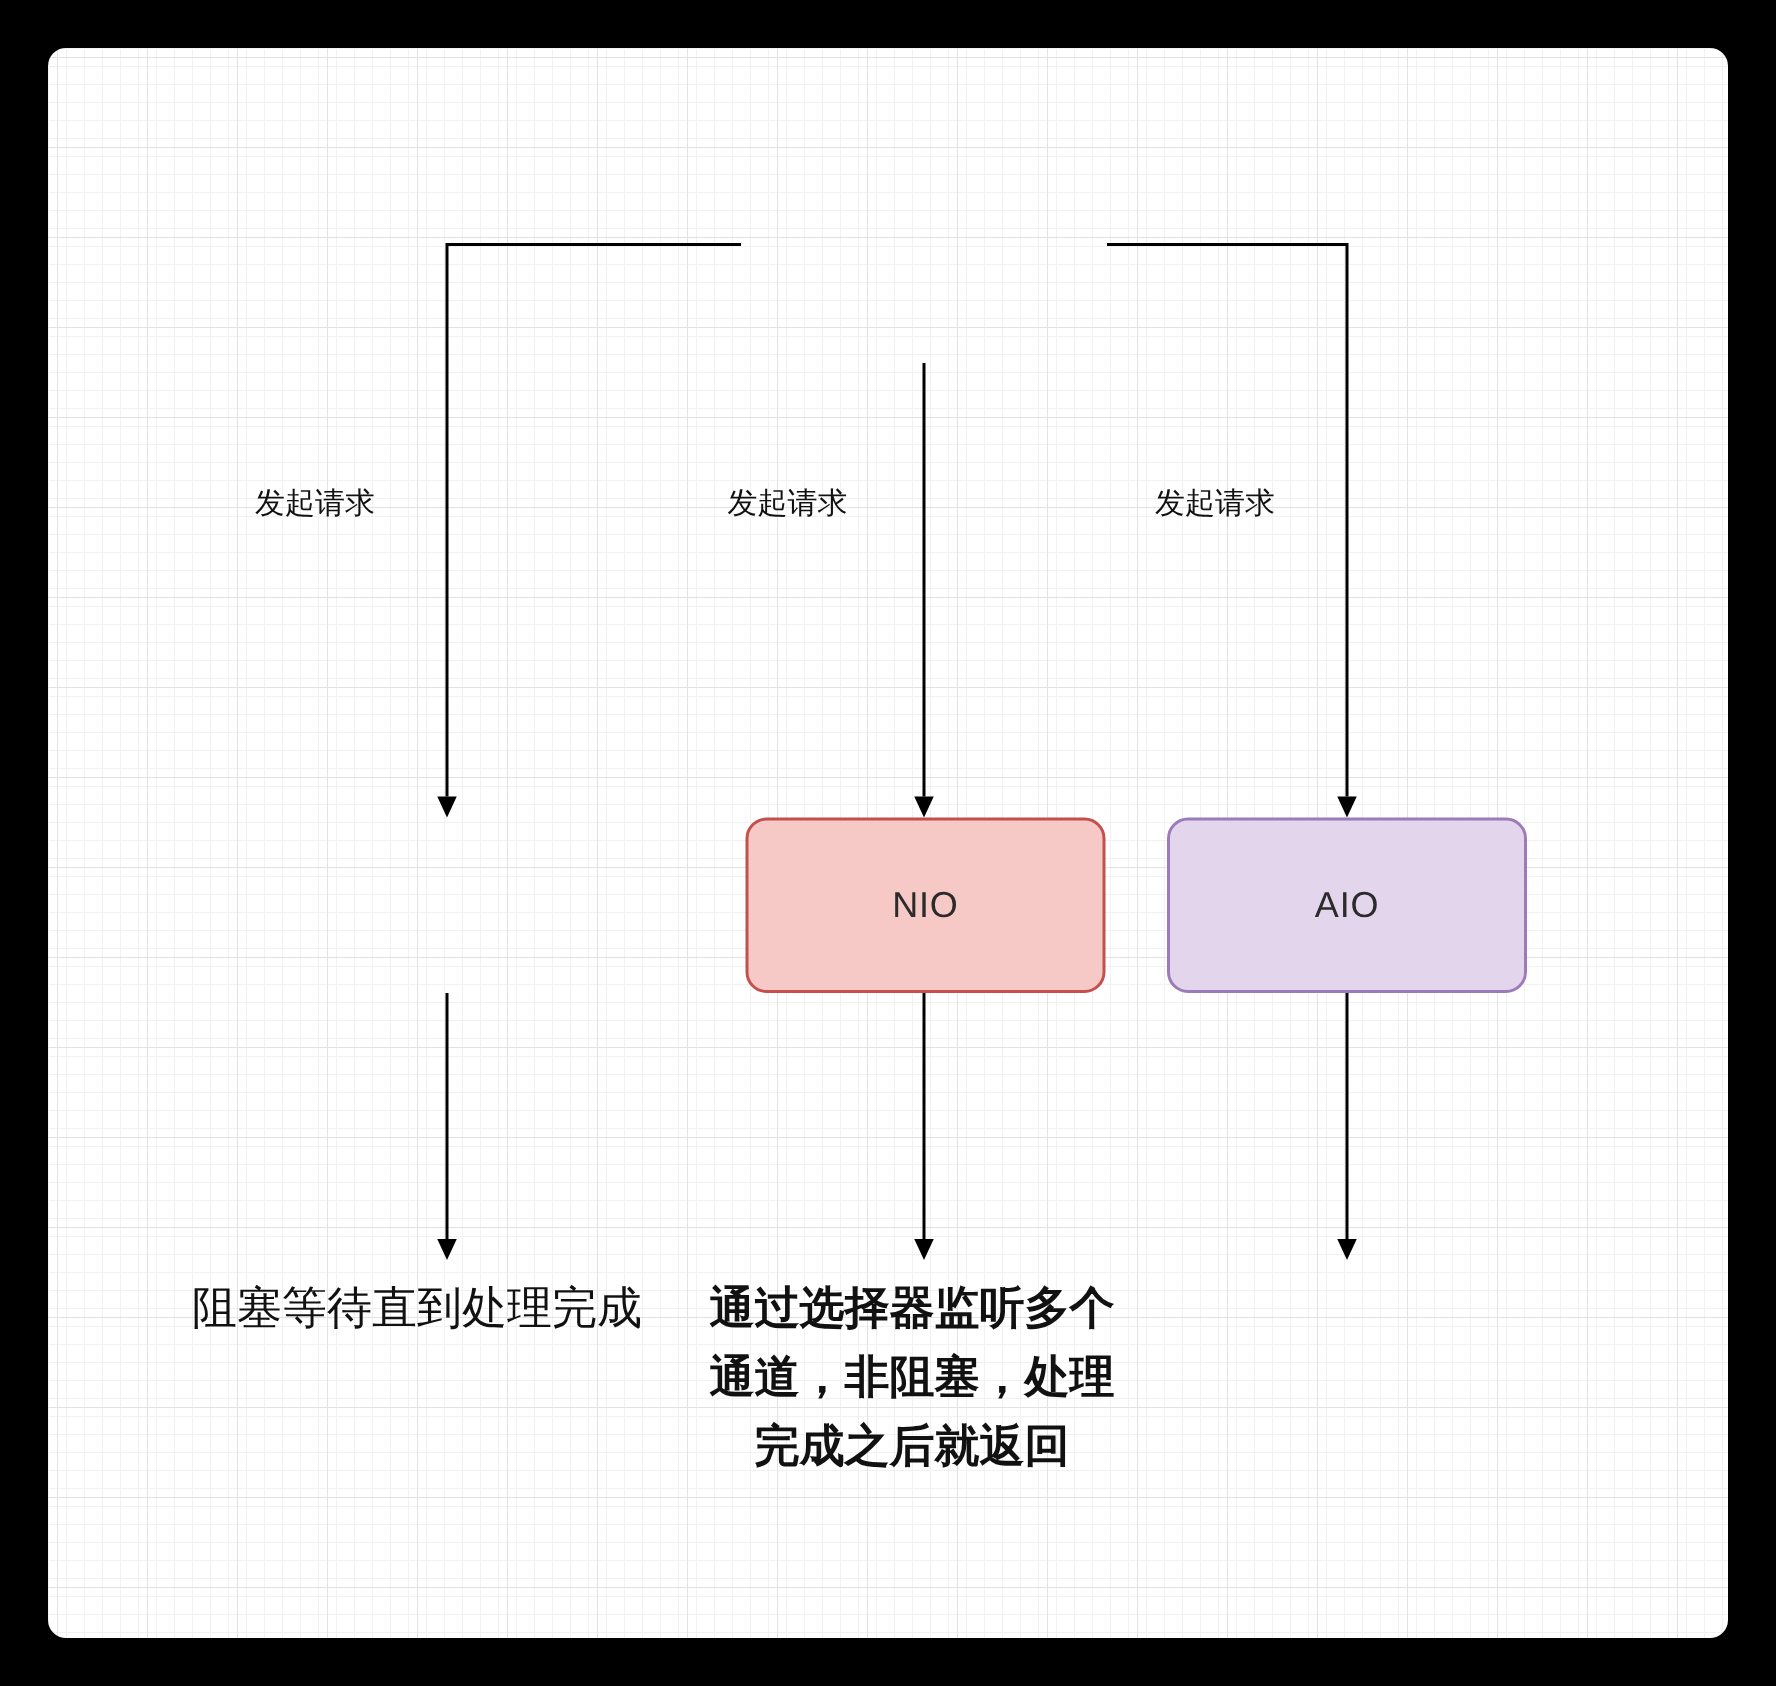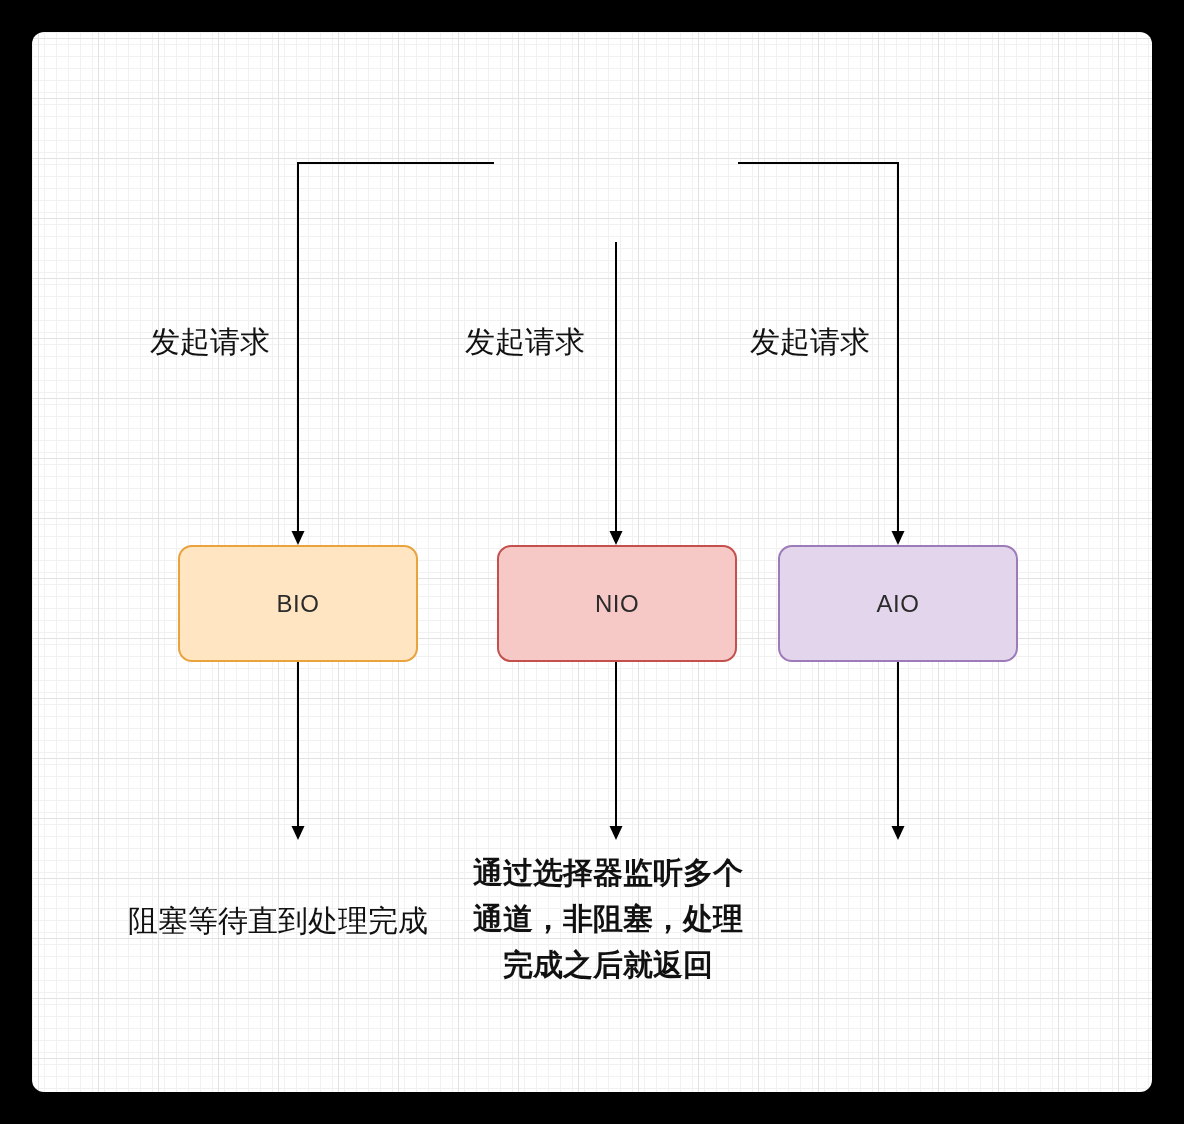--- a/index.html
+++ b/index.html
@@ -48,21 +48,21 @@
     font-size: 30px;
     font-weight: 500;
     color: #111;
   }
 
   .edge-label {
     position: absolute;
     width: 170px;
     top: 290px;
     text-align: center;
-    font-size: 30px;
+    font-size: 20px;
     font-weight: 500;
     color: #111;
     background: transparent;
   }
   .edge-label.left   { left: 93px; }
   .edge-label.center { left: 408px; }
   .edge-label.right  { left: 693px; }
 
   .proc-box {
     position: absolute;
@@ -84,21 +84,21 @@
   .outcome {
     position: absolute;
     top: 818px;
     text-align: center;
     font-size: 30px;
     font-weight: 500;
     line-height: 46px;
     color: #111;
     white-space: pre-line;
   }
-  .outcome.bio { left: 80px;  width: 332px; margin-top: 48px; }
+  .outcome.bio { left: 80px;  width: 332px; }
   .outcome.nio { left: 416px; width: 320px; font-weight: bold; }
   .outcome.aio { left: 766px; width: 200px; }
 </style>
 </head>
 <body>
 
 <div class="page">
   <div class="canvas">
 
     <svg class="connectors" viewBox="0 0 1120 1060" xmlns="http://www.w3.org/2000/svg">
@@ -120,23 +120,20 @@
 
       <path d="M866,630 L866,794" fill="none" stroke="#000" stroke-width="2"></path>
       <polygon points="859.5,794 872.5,794 866,808" fill="#000"></polygon>
     </svg>
 
 
     <div class="edge-label left">发起请求</div>
     <div class="edge-label center">发起请求</div>
     <div class="edge-label right">发起请求</div>
 
-    <div class="proc-box bio">
-      <span>BIO</span>
-    </div>
     <div class="proc-box nio">
       <span>NIO</span>
     </div>
     <div class="proc-box aio">
       <span>AIO</span>
     </div>
 
     <div class="outcome bio">阻塞等待直到处理完成</div>
     <div class="outcome nio">通过选择器监听多个
 通道，非阻塞，处理

